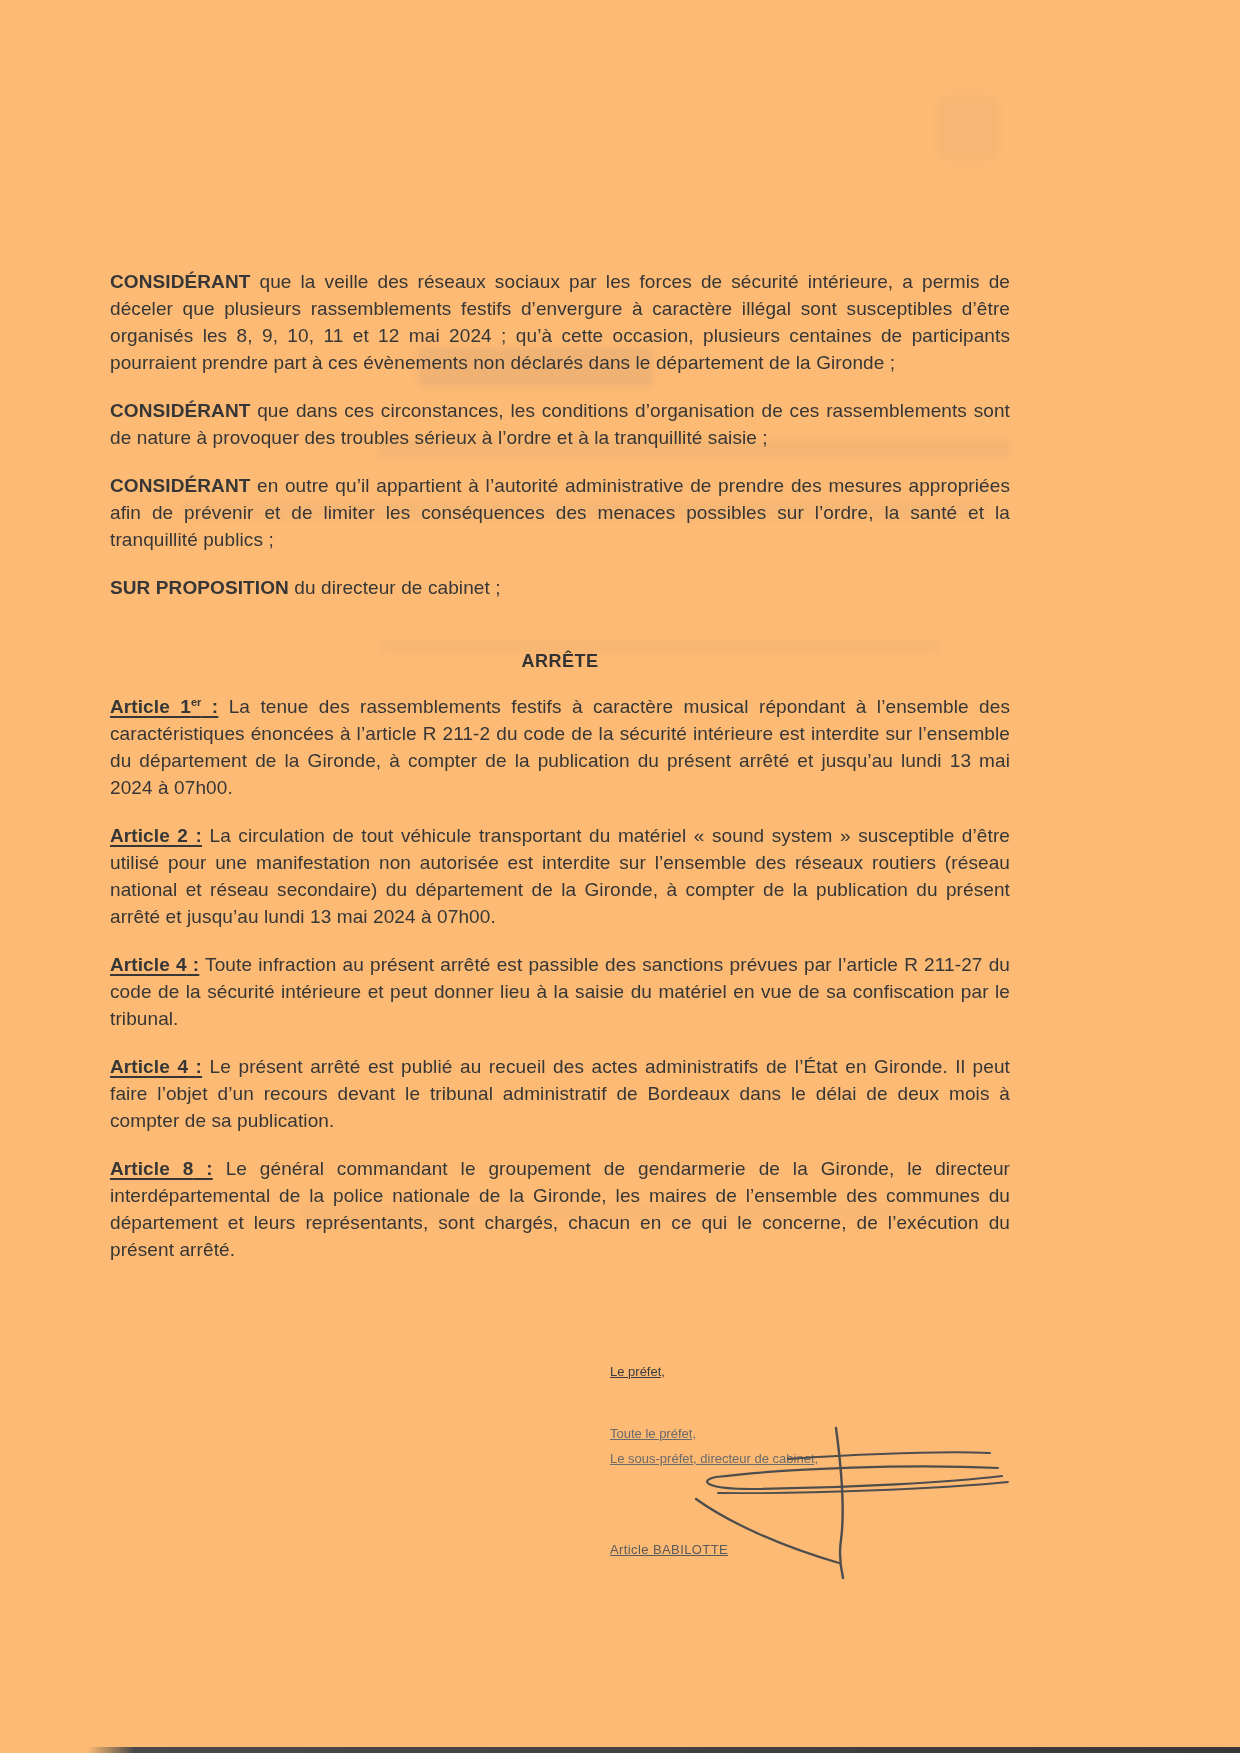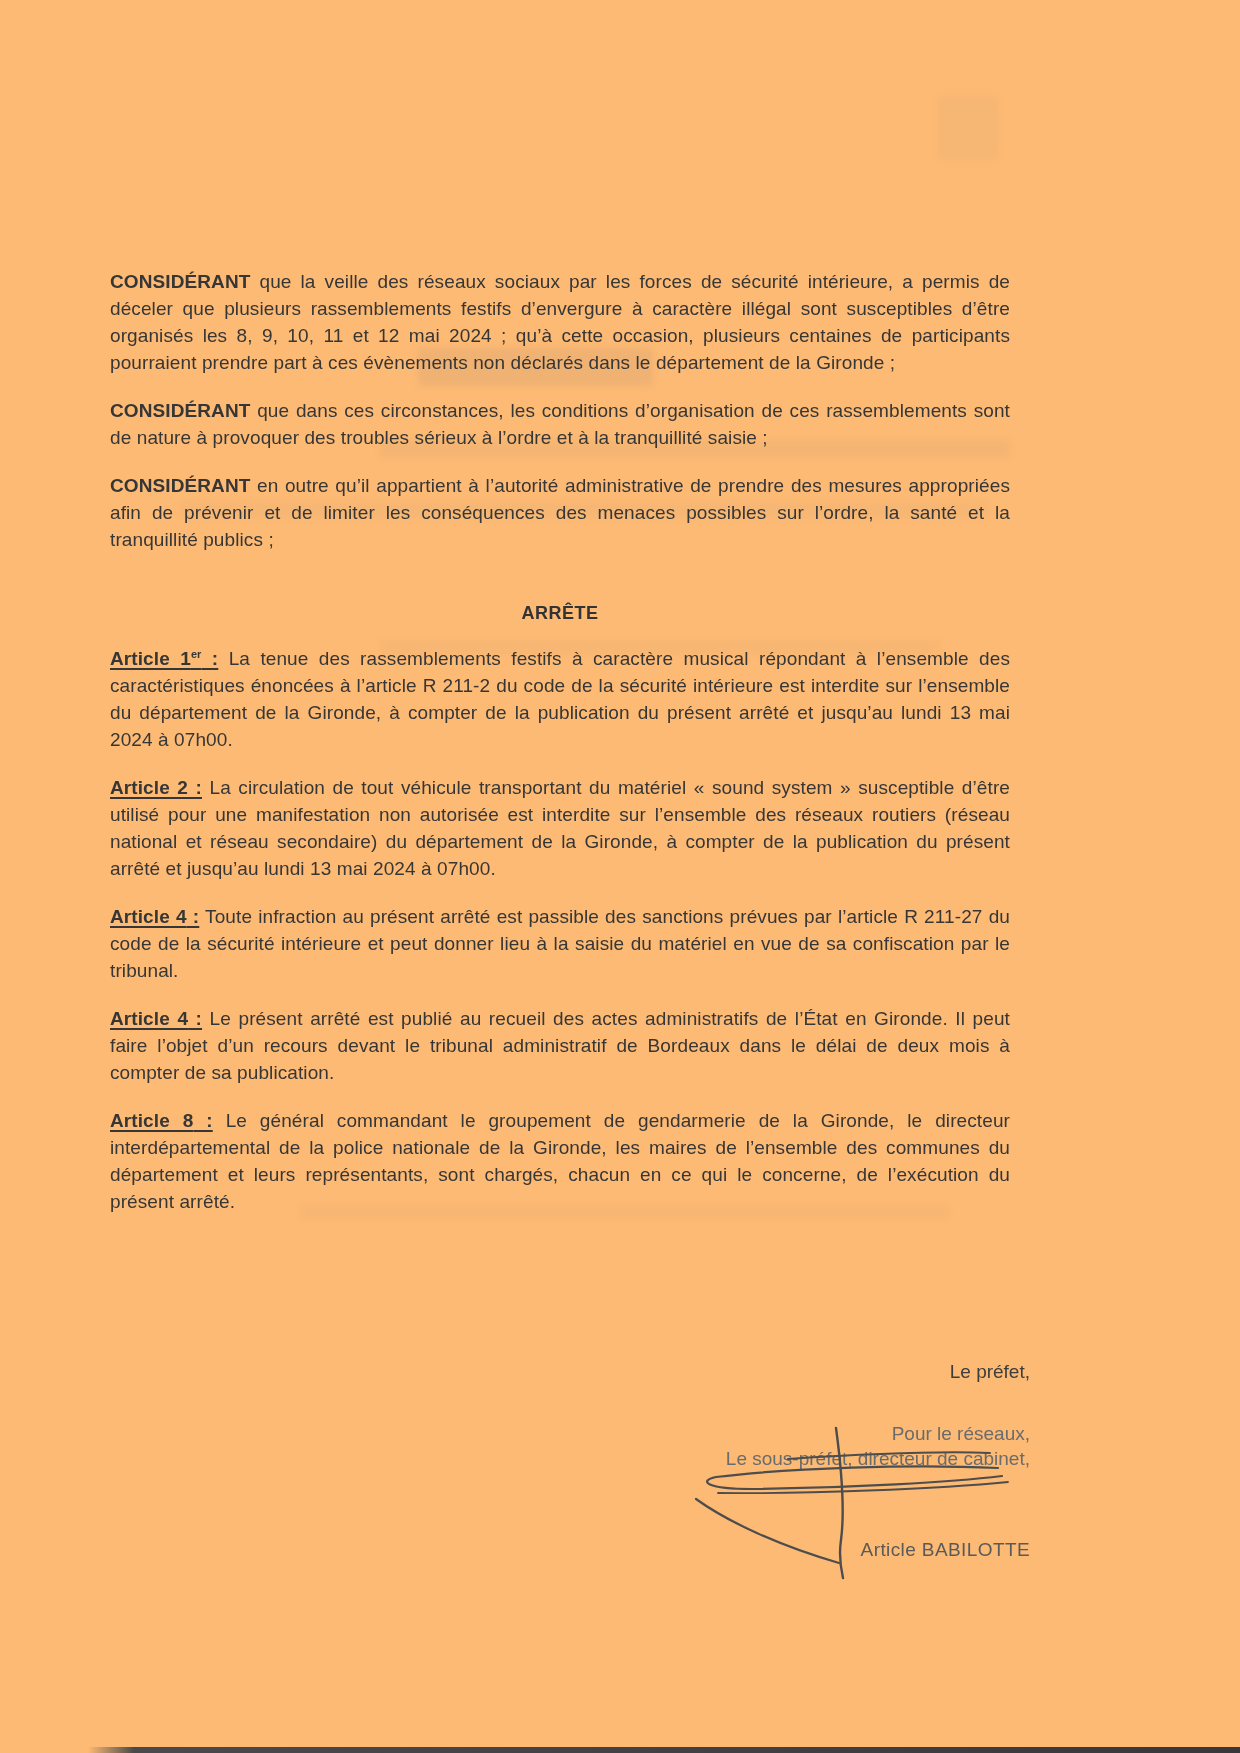--- a/index.html
+++ b/index.html
@@ -43,23 +43,24 @@
   }
   
   .sig {
     position:absolute;
     left:610px; top:1358px;
     width:420px; height:240px;
   }
   .sig-line {
     position:absolute;
     left:0; width:100%;
-    text-align:right;
-    font-size:19px;
+    text-align:left;
+    font-size:13px;
     line-height:27px;
+    text-decoration:underline;
   }
   .sig-prefet { top:0; color:#3d3d3d; }
   .sig-pour   { top:62px; color:#6b6b6b; }
   .sig-sous   { top:87px; color:#6b6b6b; }
   .sig-name   { top:178px; color:#5a5a5a; letter-spacing:0.4px; }
   .sig-scribble {
     position:absolute;
     left:0; top:62px;
     width:420px; height:170px;
     pointer-events:none;
@@ -106,20 +107,24 @@
     <p class="para">
       <strong class="plabel">CONSIDÉRANT</strong>
       <span>que dans ces circonstances, les conditions d’organisation de ces rassemblements sont de nature à provoquer des troubles sérieux à l’ordre et à la tranquillité saisie ;</span>
     </p>
 
     <p class="para">
       <strong class="plabel">CONSIDÉRANT</strong>
       <span>en outre qu’il appartient à l’autorité administrative de prendre des mesures appropriées afin de prévenir et de limiter les conséquences des menaces possibles sur l’ordre, la santé et la tranquillité publics ;</span>
     </p>
 
+    <p class="para">
+      <strong class="plabel">SUR PROPOSITION</strong>
+      <span>du directeur de cabinet ;</span>
+    </p>
 
     <h2 class="arrete">ARRÊTE</h2>
 
     <p class="para">
       <strong class="article-label"><span>Article 1</span><sup>er</sup><span> :</span></strong>
       <span>La tenue des rassemblements festifs à caractère musical répondant à l’ensemble des caractéristiques énoncées à l’article R 211-2 du code de la sécurité intérieure est interdite sur l’ensemble du département de la Gironde, à compter de la publication du présent arrêté et jusqu’au lundi 13 mai 2024 à 07h00.</span>
     </p>
 
     <p class="para">
       <strong class="article-label"><span>Article 2</span><sup></sup><span> :</span></strong>
@@ -138,21 +143,21 @@
 
     <p class="para">
       <strong class="article-label"><span>Article 8</span><sup></sup><span> :</span></strong>
       <span>Le général commandant le groupement de gendarmerie de la Gironde, le directeur interdépartemental de la police nationale de la Gironde, les maires de l’ensemble des communes du département et leurs représentants, sont chargés, chacun en ce qui le concerne, de l’exécution du présent arrêté.</span>
     </p>
 
   </div>
 
   <div class="sig">
     <div class="sig-line sig-prefet">Le préfet,</div>
-    <div class="sig-line sig-pour">Pour le réseaux,</div>
+    <div class="sig-line sig-pour">Toute le préfet,</div>
     <div class="sig-line sig-sous">Le sous-préfet, directeur de cabinet,</div>
     <svg class="sig-scribble" viewBox="0 0 420 170" xmlns="http://www.w3.org/2000/svg">
       <g fill="none" stroke="#4d4d4d" stroke-linecap="round">
 
         <path d="M226,8 C231,45 235,90 231,120 C229,133 230,145 233,158" stroke-width="2.4"></path>
 
         <path d="M178,39 C240,35 330,31 380,33" stroke-width="2"></path>
 
         <path d="M388,48 C300,44 180,48 106,57 C88,61 96,69 142,69 C242,68 342,62 392,56" stroke-width="2.2"></path>
         <path d="M108,73 C190,74 330,69 398,62" stroke-width="1.8"></path>

